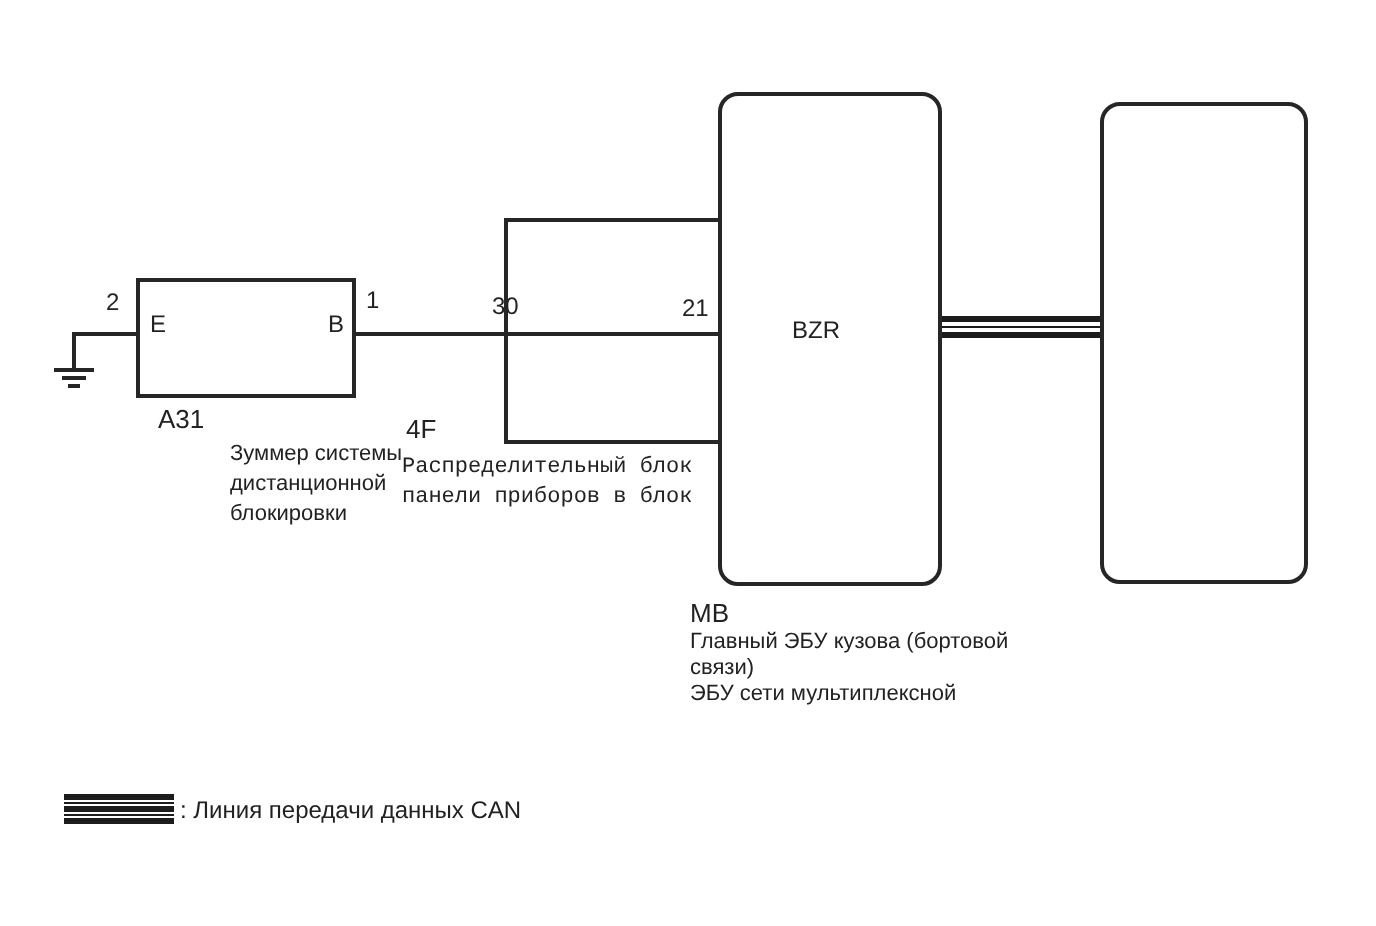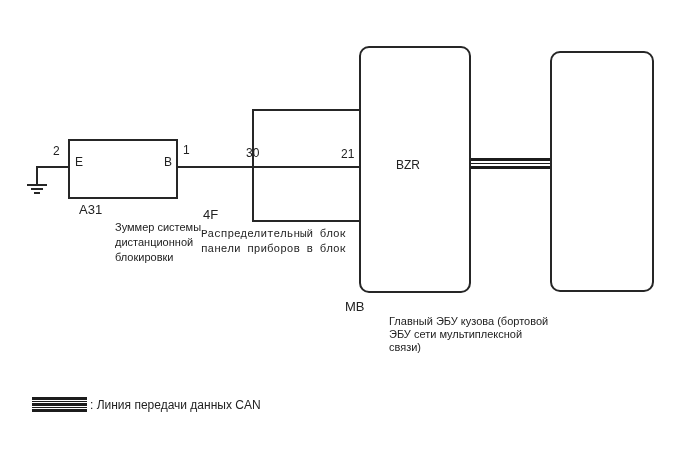--- a/index.html
+++ b/index.html
@@ -9,21 +9,21 @@
     overflow:hidden;
   }
   .wire{position:absolute;background:#262626;}
   .box{position:absolute;border:2px solid #262626;background:transparent;box-sizing:border-box;}
   .roundbox{position:absolute;border:2px solid #262626;background:#ffffff;border-radius:10px;box-sizing:border-box;}
   .pin{position:absolute;font-size:12px;line-height:12px;white-space:nowrap;}
   .code{position:absolute;font-size:13px;line-height:12px;white-space:nowrap;}
   .desc{position:absolute;font-size:11px;white-space:nowrap;}
   .desc div{white-space:nowrap;}
   .lh15 div{line-height:15px;}
-  .lh13 div{line-height:13px;margin-left:44px;}
+  .lh13 div{line-height:13px;}
   
   .can-stripes{position:absolute;}
   .can-stripes .thick{height:3px;background:#1c1c1c;}
   .can-stripes .thin{height:1px;background:#1c1c1c;}
   .can-stripes .gap{background:transparent;}
 </style>
 </head>
 <body>
 
 <div id="canvas">
@@ -70,22 +70,22 @@
 
   <div class="code" style="left:203px;top:209px;">4F</div>
   <div class="desc lh15" style="left:201px;top:227px;font-family:Liberation Mono, monospace;">
     <div>Распределительный блок</div>
     <div>панели приборов в блок</div>
   </div>
 
   <div class="code" style="left:345px;top:301px;">MB</div>
   <div class="desc lh13" style="left:345px;top:315px;">
     <div>Главный ЭБУ кузова (бортовой</div>
+    <div>связи)</div>
     <div>ЭБУ сети мультиплексной</div>
-    <div>связи)</div>
   </div>
 
 
   <div class="can-stripes" style="left:32px;top:397px;width:55px;">
     <div class="thick"></div>
       <div class="gap" style="height:1px;"></div>
     <div class="thin"></div>
       <div class="gap" style="height:1px;"></div>
     <div class="thick"></div>
       <div class="gap" style="height:1px;"></div>

